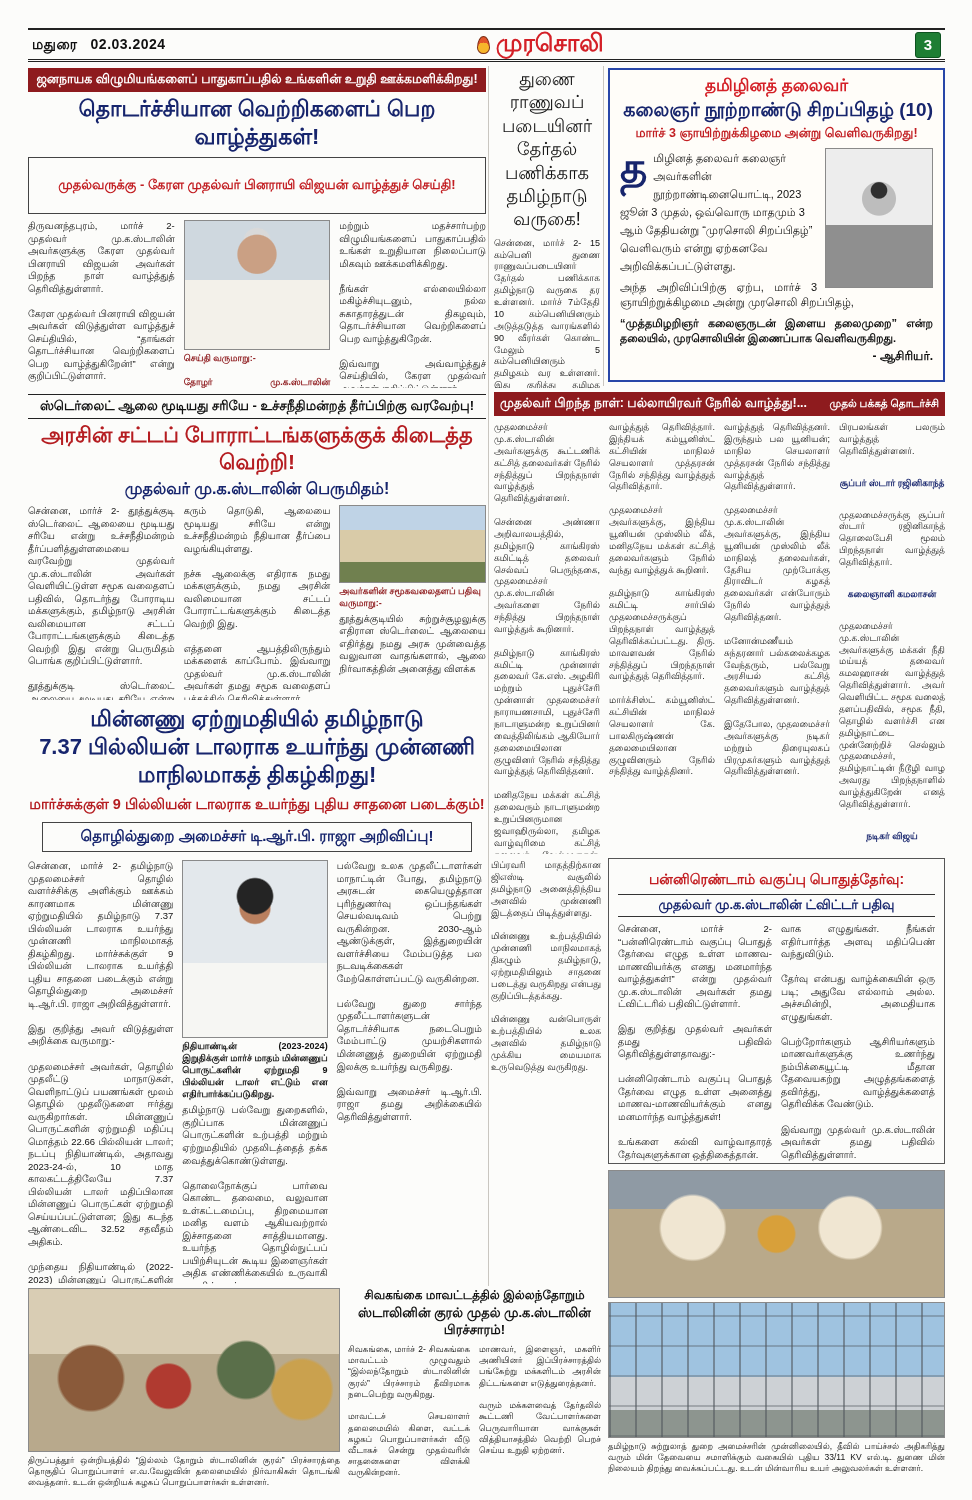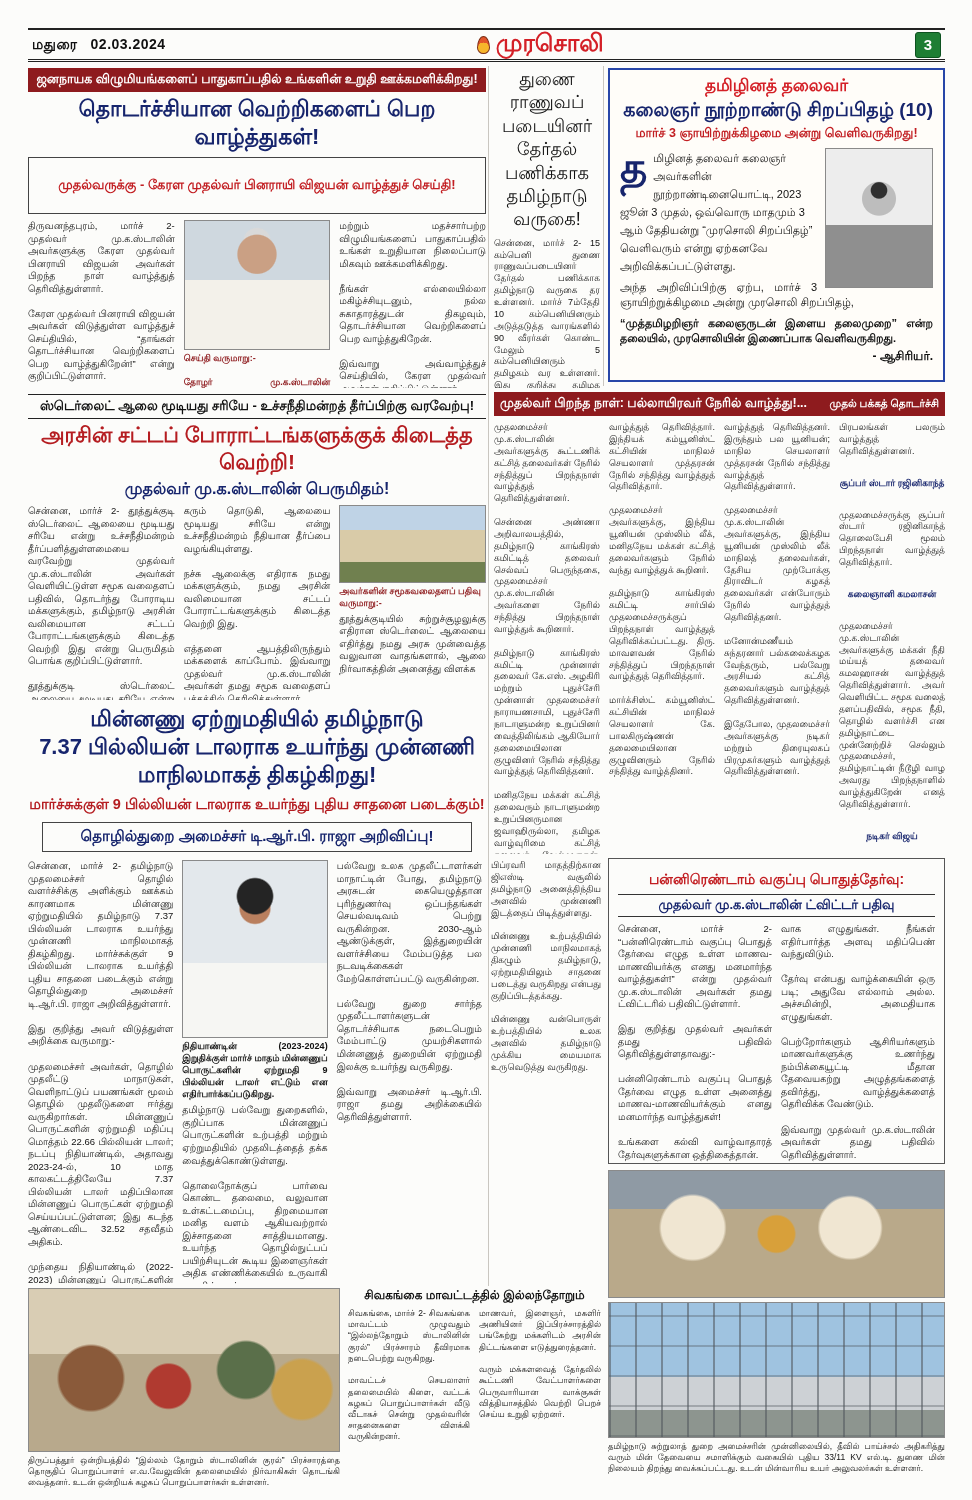--- a/index.html
+++ b/index.html
@@ -253,20 +253,21 @@
     </div>
   </section>
 
   <figure class="abs" style="left:28px; top:1288px; width:312px; height:200px;">
     <div class="photo ph-crowd" style="width:100%; height:164px;"></div>
     <figcaption class="jtext" style="font-size:8.5px; line-height:1.3; margin-top:3px;">திருப்பத்தூர் ஒன்றியத்தில் “இல்லம் தோறும் ஸ்டாலினின் குரல்” பிரச்சாரத்தை தொகுதிப் பொறுப்பாளர் எ.வ.வேலுவின் தலைமையில் நிர்வாகிகள் தொடங்கி வைத்தனர். உடன் ஒன்றியக் கழகப் பொறுப்பாளர்கள் உள்ளனர்.</figcaption>
   </figure>
 
   <section class="abs" style="left:348px; top:1288px; width:253px; height:200px;">
     <div style="font-weight:800; font-size:12px; text-align:center;">சிவகங்கை மாவட்டத்தில் இல்லந்தோறும்</div>
+    <div style="font-weight:800; font-size:13px; text-align:center; margin-top:2px;">ஸ்டாலினின் குரல் முதல் மு.க.ஸ்டாலின் பிரச்சாரம்!</div>
     <div class="cols" style="margin-top:5px; height:152px;">
       <div class="col jtext" style="font-size:8.5px; line-height:1.32;">சிவகங்கை, மார்ச் 2- சிவகங்கை மாவட்டம் முழுவதும் “இல்லந்தோறும் ஸ்டாலினின் குரல்” பிரச்சாரம் தீவிரமாக நடைபெற்று வருகிறது.
 
 மாவட்டச் செயலாளர் தலைமையில் கிளை, வட்டக் கழகப் பொறுப்பாளர்கள் வீடு வீடாகச் சென்று முதல்வரின் சாதனைகளை விளக்கி வருகின்றனர்.</div>
       <div class="col jtext" style="font-size:8.5px; line-height:1.32;">மாணவர், இளைஞர், மகளிர் அணியினர் இப்பிரச்சாரத்தில் பங்கேற்று மக்களிடம் அரசின் திட்டங்களை எடுத்துரைத்தனர்.
 
 வரும் மக்களவைத் தேர்தலில் கூட்டணி வேட்பாளர்களை பெருவாரியான வாக்குகள் வித்தியாசத்தில் வெற்றி பெறச் செய்ய உறுதி ஏற்றனர்.</div>
     </div>
   </section>
 

